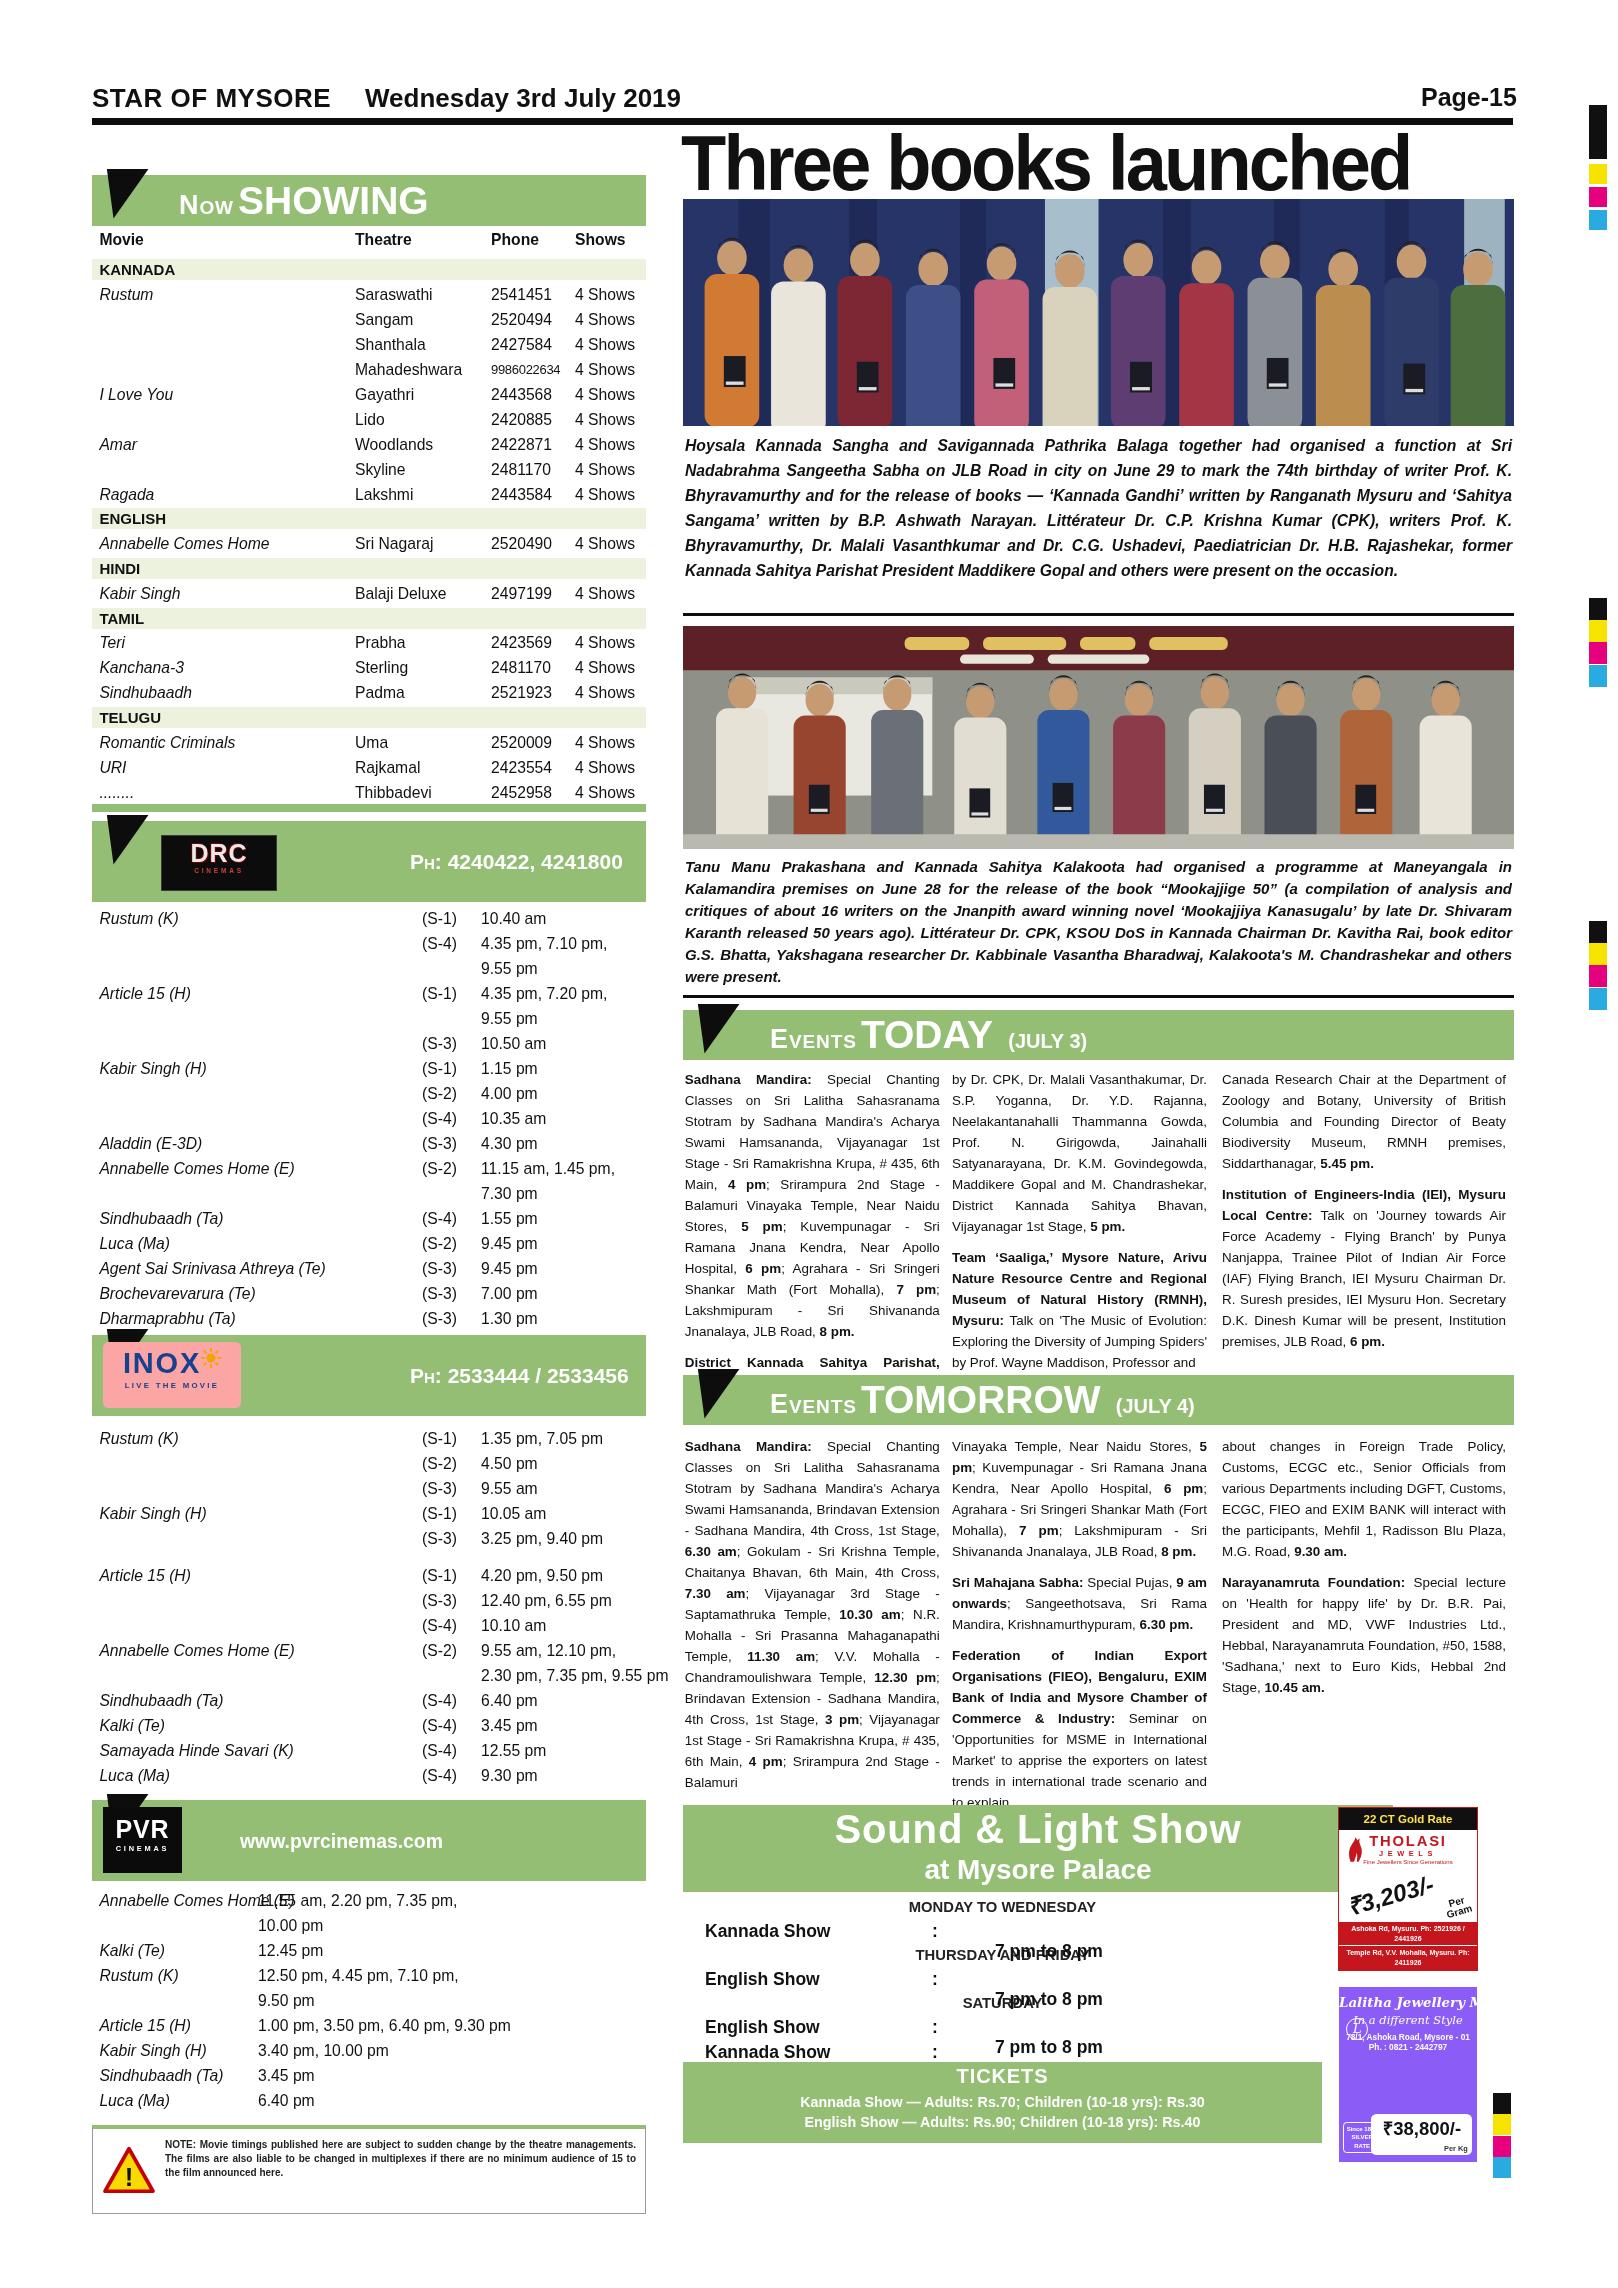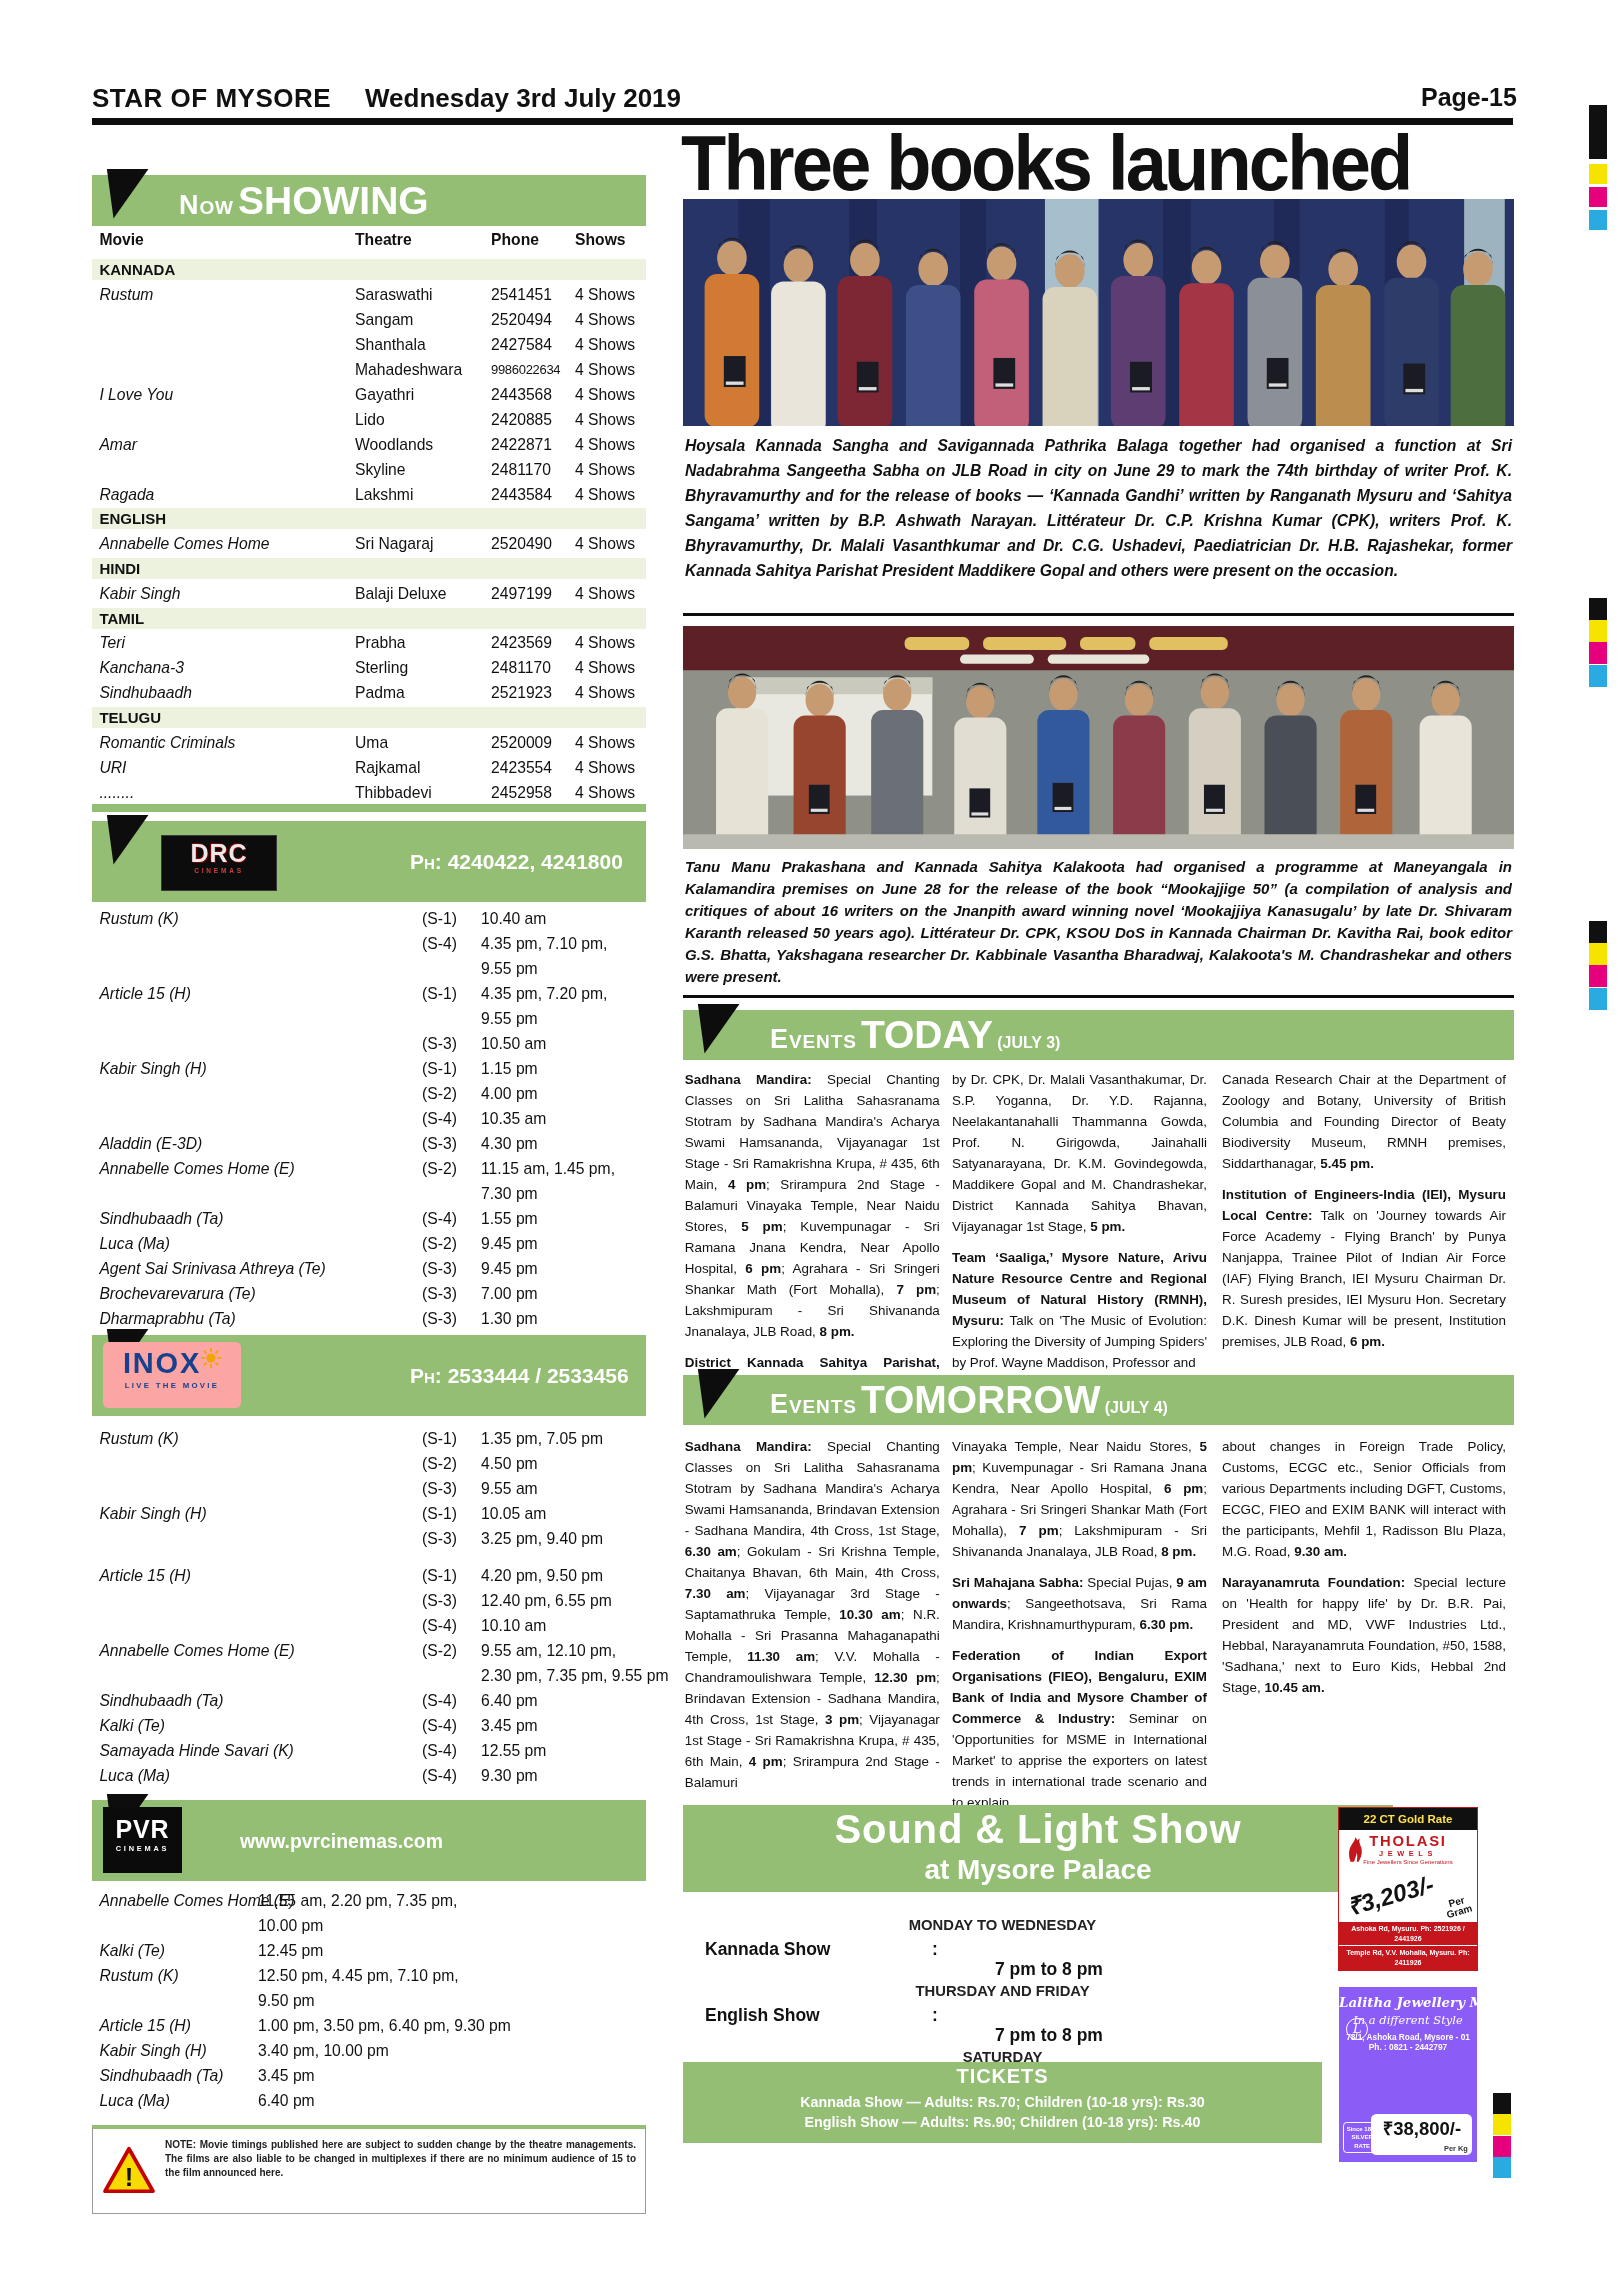--- a/index.html
+++ b/index.html
@@ -19,21 +19,21 @@
   #hrule{left:92px;top:118px;width:1421px;height:6.5px;background:#0d0d0d;}
 
   
   .gbar{position:absolute;background:var(--green);}
   .fold{position:absolute;left:14.8px;top:-6.5px;width:42px;height:50px;background:#0d0d0d;
         clip-path:polygon(0 0,100% 0,16% 100%);}
   .bar-line{position:absolute;left:87px;top:50%;transform:translateY(-50%);
         color:#fff;font-weight:bold;white-space:nowrap;}
   .bt-small{font-size:27px;letter-spacing:0.9px;}
   .bt-big{font-size:39px;}
-  .bt-date{font-size:16px;}
+  .bt-date{font-size:20px;margin-left:11px;}
   .bar-phone{position:absolute;left:318px;top:50%;transform:translateY(-50%);
         color:#fff;font-weight:bold;font-size:21px;white-space:nowrap;}
   .bar-url{position:absolute;left:148px;top:50%;transform:translateY(-50%);
         color:#fff;font-weight:bold;font-size:19.4px;}
 
   
   #ns-bar{left:92px;top:175px;width:554px;height:51px;}
   #ns-head{left:92px;top:231px;width:554px;height:24px;font-weight:bold;font-size:15.7px;}
   #ns-head span{position:absolute;top:0;}
   #ns-body{left:92px;top:257px;width:554px;}
@@ -97,21 +97,21 @@
   #evt-cols{top:1069px;} #evm-cols{top:1436px;}
   .evcol{position:absolute;top:0;font-size:13.4px;line-height:21px;text-align:justify;}
   .evcol.c0{left:1.8px;width:255px;} .evcol.c1{left:269px;width:255px;} .evcol.c2{left:539px;width:284px;}
   .evcol p{margin:0 0 10px 0;}
 
   
   #sl-bar{left:683px;top:1805px;width:710px;height:87px;}
   .sl1{font-size:40px;font-weight:800;color:#fff;text-align:center;line-height:48px;letter-spacing:0.9px;}
   .sl2{font-size:28px;font-weight:800;color:#fff;text-align:center;line-height:33px;}
   #sl-sched{position:absolute;left:683px;top:1896px;width:639px;}
-  .sl-head{text-align:center;font-size:14.8px;font-weight:bold;height:23px;line-height:23px;color:#222;margin-top:18px;}
+  .sl-head{text-align:center;font-size:14.8px;font-weight:bold;height:23px;line-height:23px;color:#222;}
   .sl-row{position:relative;height:25px;font-size:17.5px;font-weight:bold;line-height:25px;}
   .sl-row span{position:absolute;}
   .sl-lab{left:22px;} .sl-col{left:249px;} .sl-val{left:312px;margin-top:20px;}
   #sl-tix{left:683px;top:2062px;width:639px;height:81px;background:var(--green);
         color:#fff;text-align:center;}
   .tixt{font-size:20px;font-weight:800;line-height:29.5px;letter-spacing:0.9px;}
   .tixl{font-size:14.3px;font-weight:bold;line-height:20px;}
 
   
   #ad1{left:1338px;top:1807px;width:140px;height:164px;border:1.8px solid var(--red);

